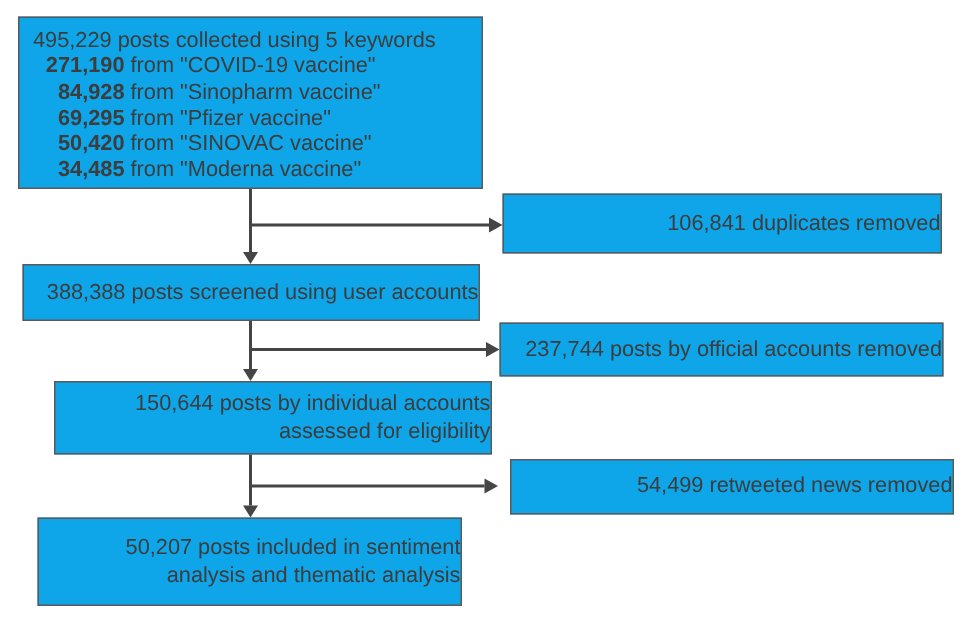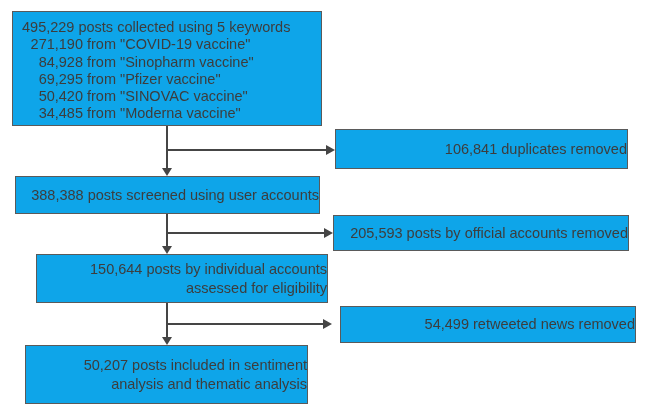--- a/index.html
+++ b/index.html
@@ -50,20 +50,21 @@
   .collect-row {
     display: flex;
     line-height: 17.3px;
     white-space: nowrap;
   }
   .collect-row .num {
     display: inline-block;
     width: 70px;
     text-align: right;
     flex: 0 0 auto;
+    font-weight: bold;
   }
   .collect-row .lbl {
     margin-left: 4px;
   }
 
   
   .line {
     position: absolute;
     background: #454545;
   }
@@ -130,21 +131,21 @@
 
   <div class="box centered" id="duplicates-box">
     <div>106,841 duplicates removed</div>
   </div>
 
   <div class="box centered" id="screened-box">
     <div>388,388 posts screened using user accounts</div>
   </div>
 
   <div class="box centered" id="official-box">
-    <div>205,593 posts by official accounts removed</div>
+    <div>237,744 posts by official accounts removed</div>
   </div>
 
   <div class="box centered" id="eligibility-box">
     <div>150,644 posts by individual accounts</div>
     <div>assessed for eligibility</div>
   </div>
 
   <div class="box centered" id="retweeted-box">
     <div>54,499 retweeted news removed</div>
   </div>

